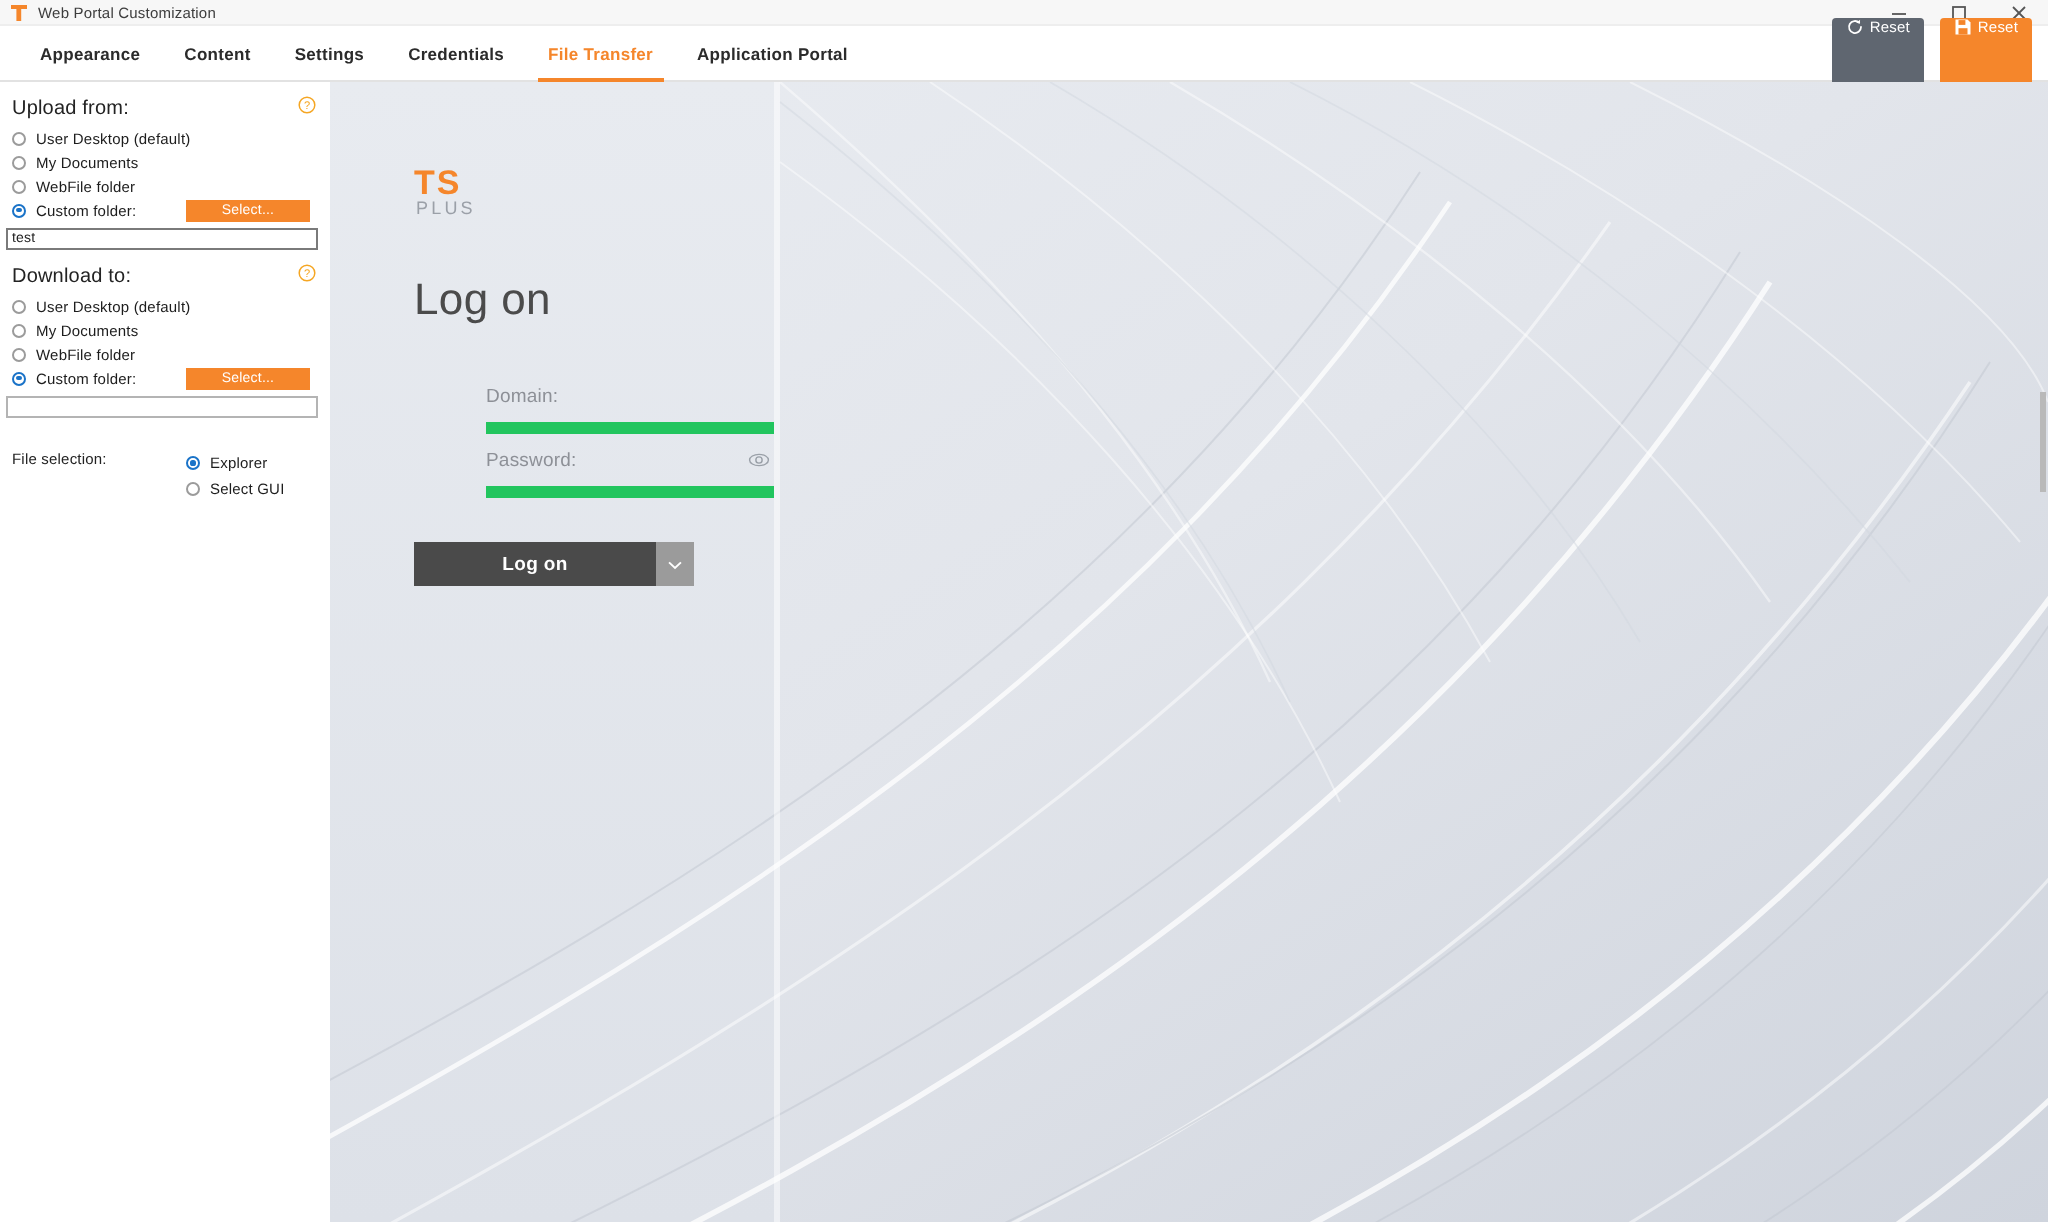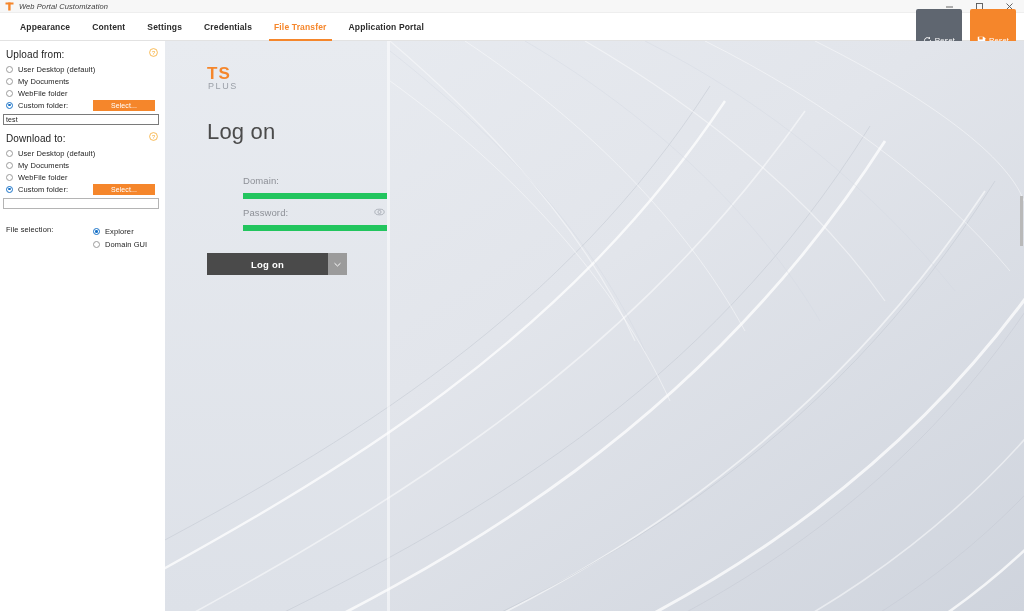--- a/index.html
+++ b/index.html
@@ -26,21 +26,20 @@
     display: flex; align-items: center; justify-content: center;
     margin-left: 2px;
   }
   .tb-icon svg { display: block; }
   .tb-title {
     font-size: 7.5px;
     color: #3d3d3d;
     margin-left: 3px;
     letter-spacing: .1px;
     white-space: nowrap;
-    font-style: italic;
   }
   .win-controls {
     position: absolute;
     right: 0; top: 0;
     height: 13px;
     display: flex;
   }
   .win-btn {
     width: 30px; height: 13px;
     display: flex; align-items: center; justify-content: center;
@@ -84,21 +83,21 @@
     position: absolute;
     right: 8px; top: 50%;
     transform: translateY(-50%);
     display: flex;
     gap: 8px;
   }
   .act-btn {
     height: 36px;
     min-width: 43px;
     border-radius: 2px;
-    display: flex; align-items: flex-end; justify-content: center;
+    display: flex; align-items: flex-start; justify-content: center;
     gap: 3px;
     padding: 0 7px;
     font-size: 7.5px;
     color: #ffffff;
     letter-spacing: .1px;
   }
   .act-btn.reset { background: #5f6670; }
   .act-btn.save  { background: #f5862b; }
   .act-btn svg { display: block; flex: none; }
 
@@ -211,21 +210,21 @@
     background: #e3e6ec;
   }
   .preview svg.bg {
     position: absolute;
     inset: 0;
     width: 100%; height: 100%;
     display: block;
   }
   .login-card {
     position: absolute;
-    left: 42px; top: 24px;
+    left: 42px; top: 42px;
     width: 180px;
   }
   .logo {
     margin-bottom: 28px;
   }
   .logo svg { display: block; }
   .logon-title {
     font-size: 22px;
     color: #4b4b4b;
     font-weight: normal;
@@ -422,21 +421,21 @@
 
     <div class="fs-row">
       <div class="fs-label">File selection:</div>
       <div class="fs-options">
         <div class="radio-row">
           <span class="radio checked"></span>
           <span class="radio-label">Explorer</span>
         </div>
         <div class="radio-row">
           <span class="radio"></span>
-          <span class="radio-label">Domain GUI</span>
+          <span class="radio-label">Select GUI</span>
         </div>
       </div>
     </div>
   </div>
 
   <div class="preview">
     <svg class="bg" viewBox="0 0 859 570" preserveAspectRatio="none">
       <defs>
         <linearGradient id="bgGrad" x1="0" y1="0" x2="1" y2="1">
           <stop offset="0%" stop-color="#e9ecf1"></stop>

